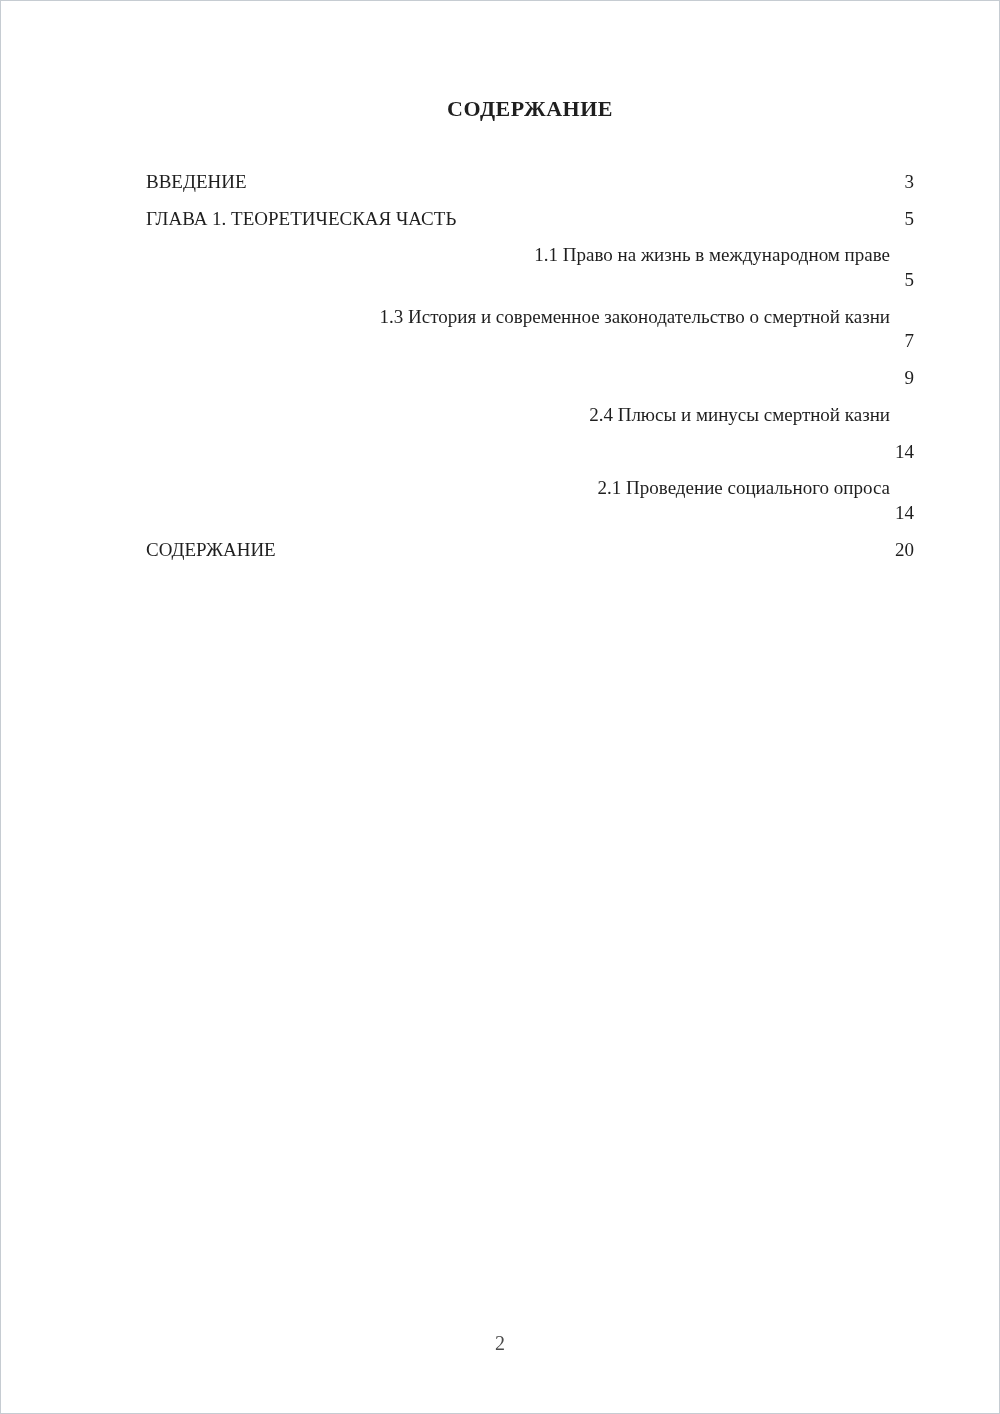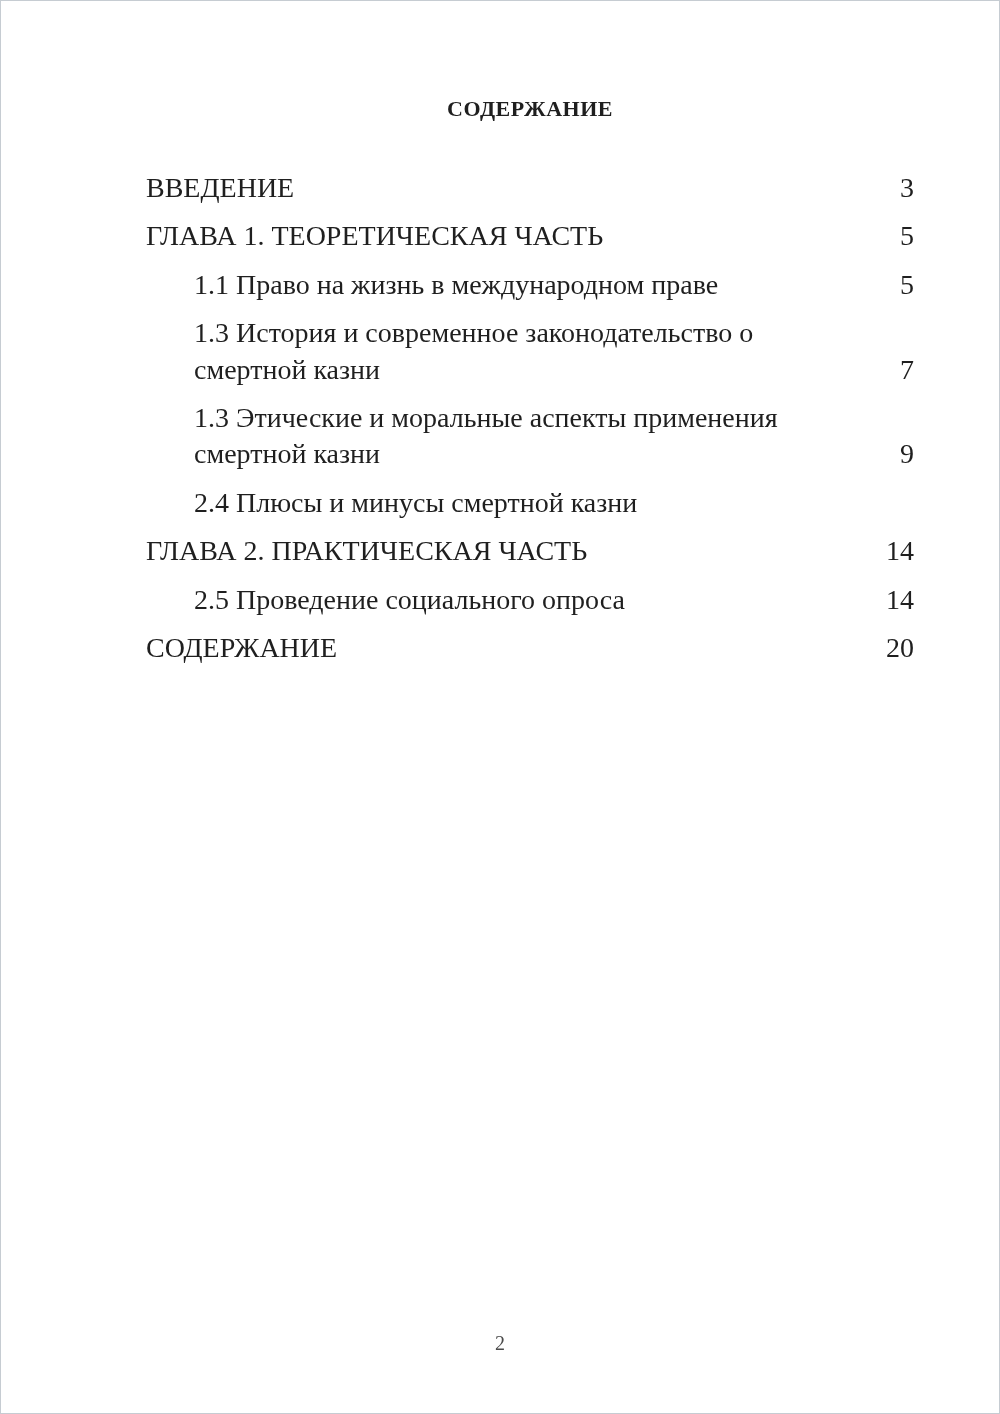--- a/index.html
+++ b/index.html
@@ -23,30 +23,31 @@
   }
   .doc-title {
     text-align: center;
     font-weight: bold;
     font-size: 22px;
     line-height: 27px;
     margin: 0 0 48px 0;
     letter-spacing: 0.5px;
   }
   .toc {
-    font-size: 28px;
+    font-size: 19px;
   }
   .toc-row {
     display: flex;
     align-items: flex-end;
     line-height: 1.3;
     margin-bottom: 12px;
   }
   .toc-row.level-1 {
     padding-left: 48px;
+    flex-direction: column;
   }
   .toc-label {
     flex: 0 1 auto;
     max-width: 625px;
     padding-right: 24px;
   }
   .toc-page {
     flex: 1 0 auto;
     text-align: right;
     align-self: flex-end;
@@ -85,35 +86,33 @@
         <span class="toc-label">1.1 Право на жизнь в международном праве</span>
         <span class="toc-page">5</span>
       </div>
 
       <div class="toc-row level-1">
         <span class="toc-label">1.3 История и современное законодательство о смертной казни</span>
         <span class="toc-page">7</span>
       </div>
 
       <div class="toc-row level-1">
-        <span class="toc-label">1.3 Этические и моральные аспекты применения смертной казни</span>
         <span class="toc-page">9</span>
       </div>
 
       <div class="toc-row level-1">
         <span class="toc-label">2.4 Плюсы и минусы смертной казни</span>
       </div>
 
       <div class="toc-row level-0">
-        <span class="toc-label">ГЛАВА 2. ПРАКТИЧЕСКАЯ ЧАСТЬ</span>
         <span class="toc-page">14</span>
       </div>
 
       <div class="toc-row level-1">
-        <span class="toc-label">2.5 Проведение социального опроса</span>
+        <span class="toc-label">2.1 Проведение социального опроса</span>
         <span class="toc-page">14</span>
       </div>
 
 
       <div class="toc-row level-0">
         <span class="toc-label">СОДЕРЖАНИЕ</span>
         <span class="toc-page">20</span>
       </div>
 
 

